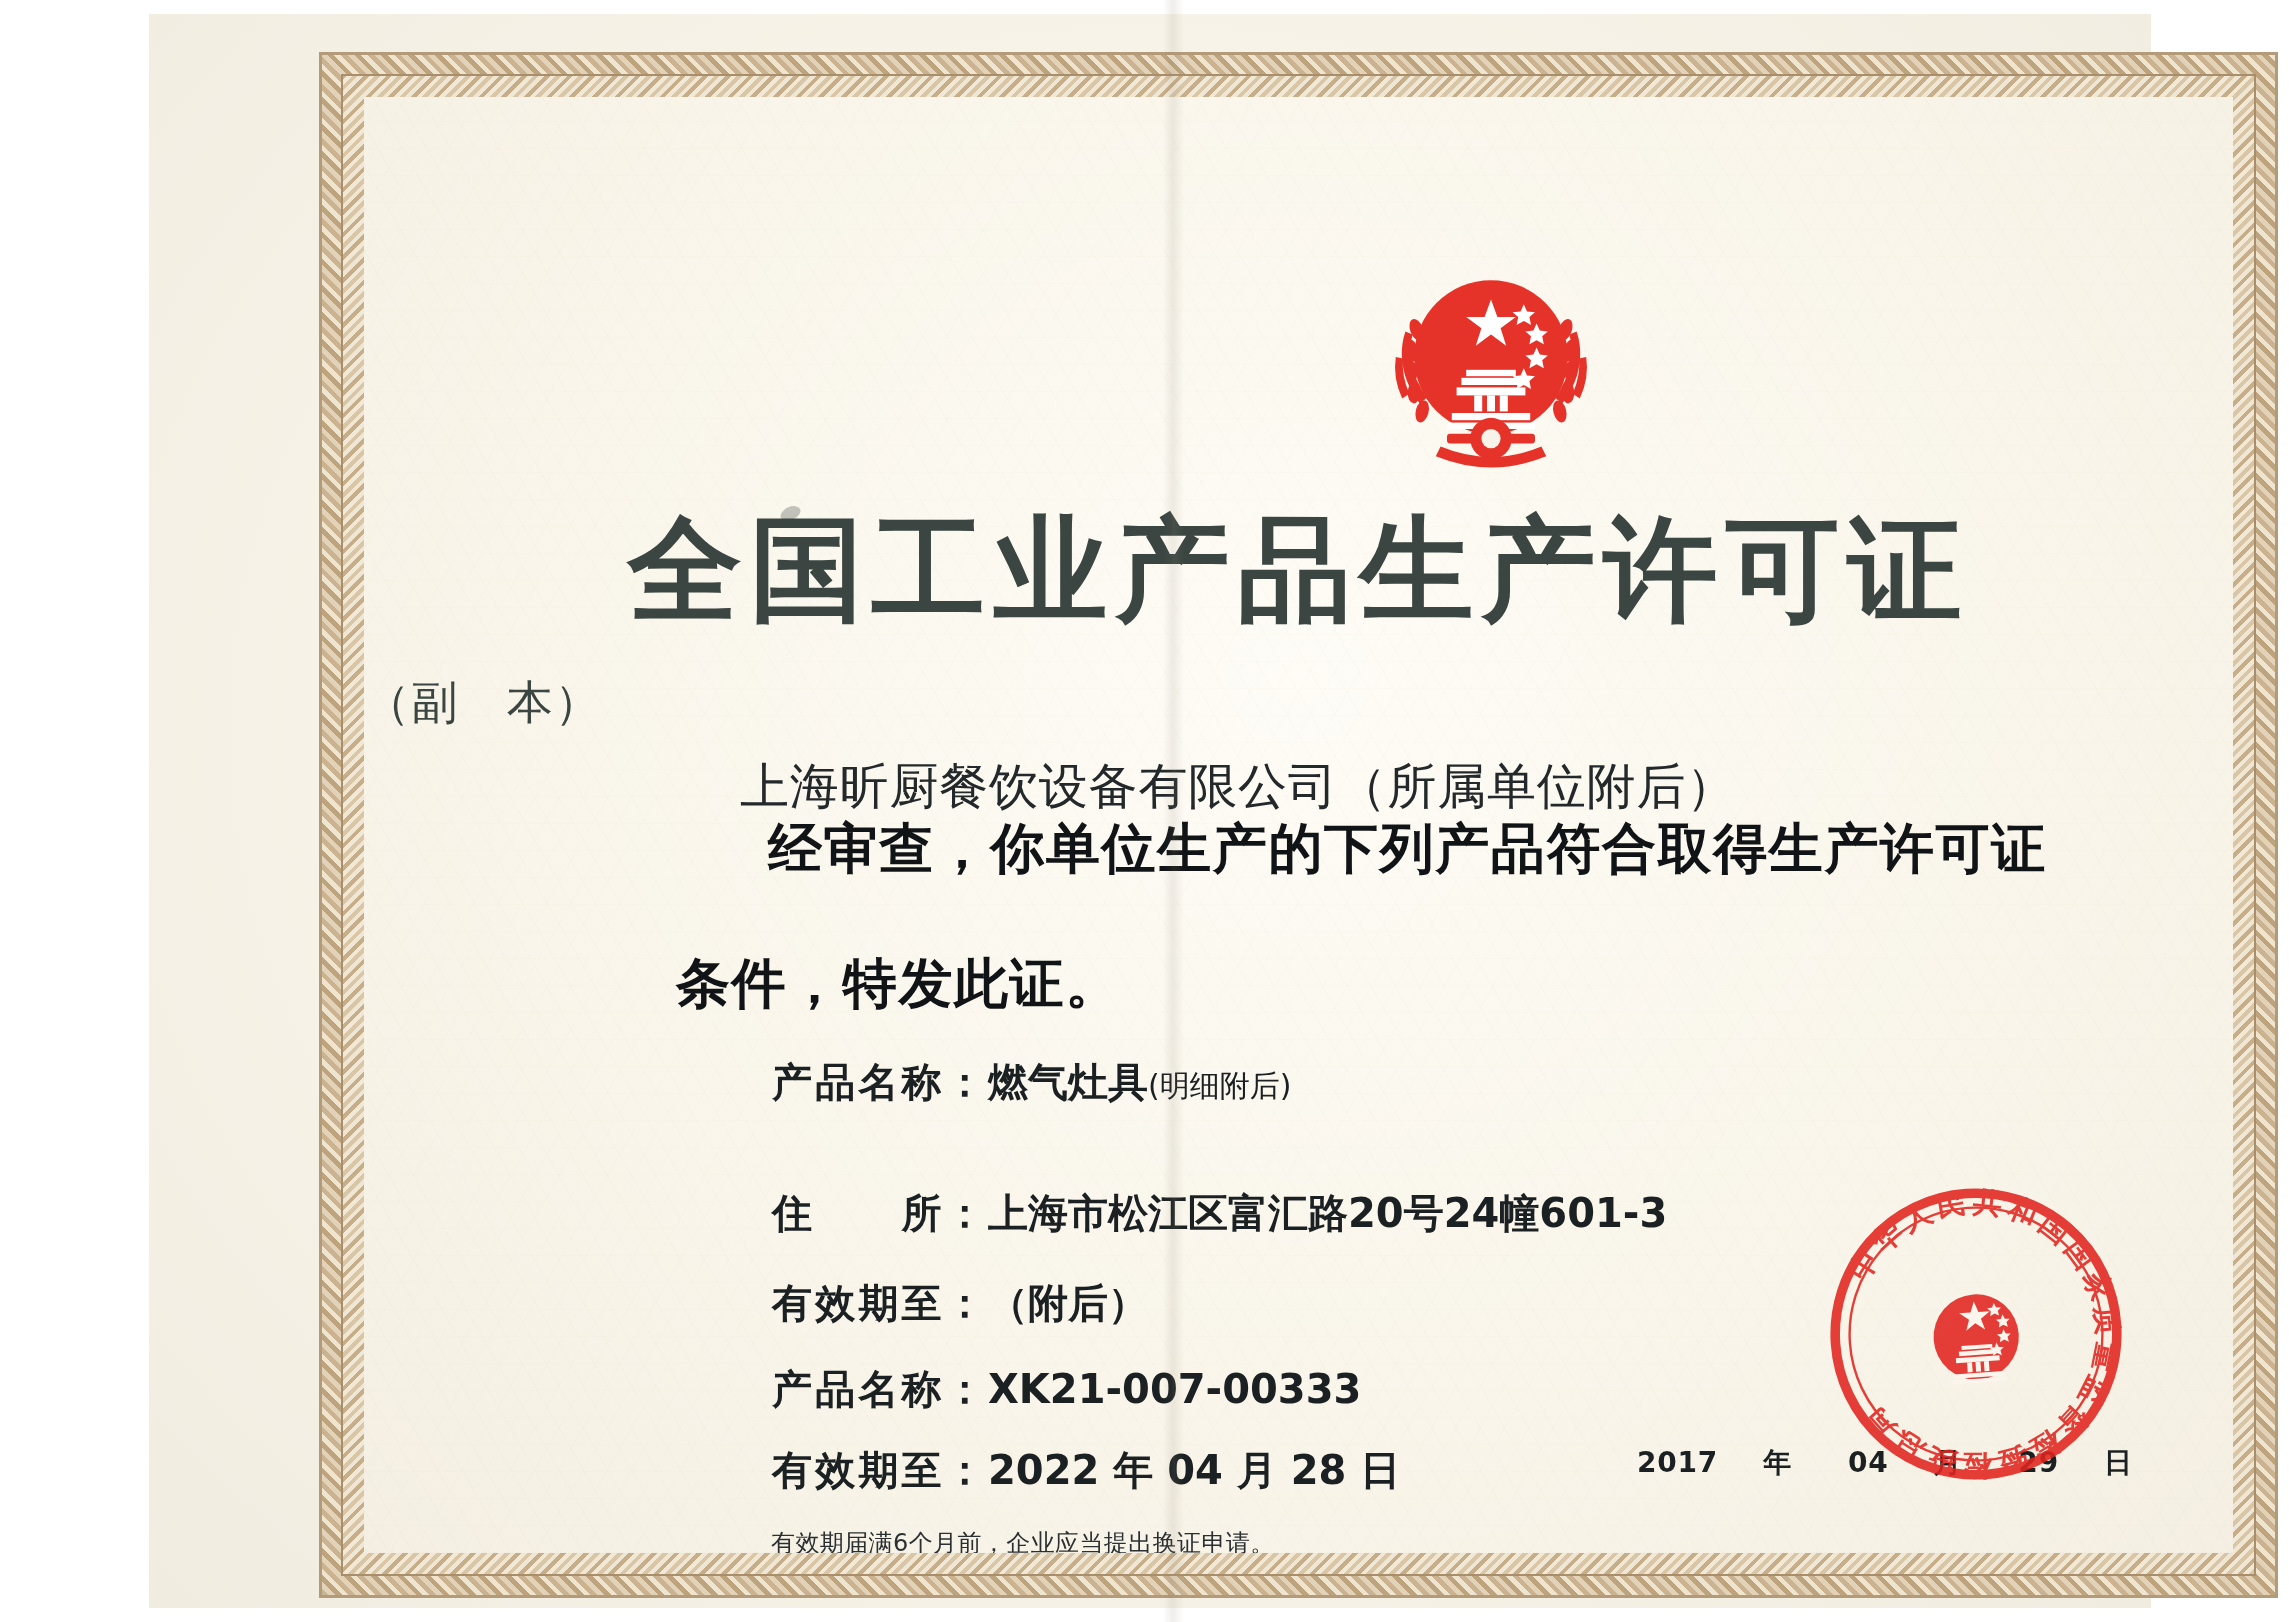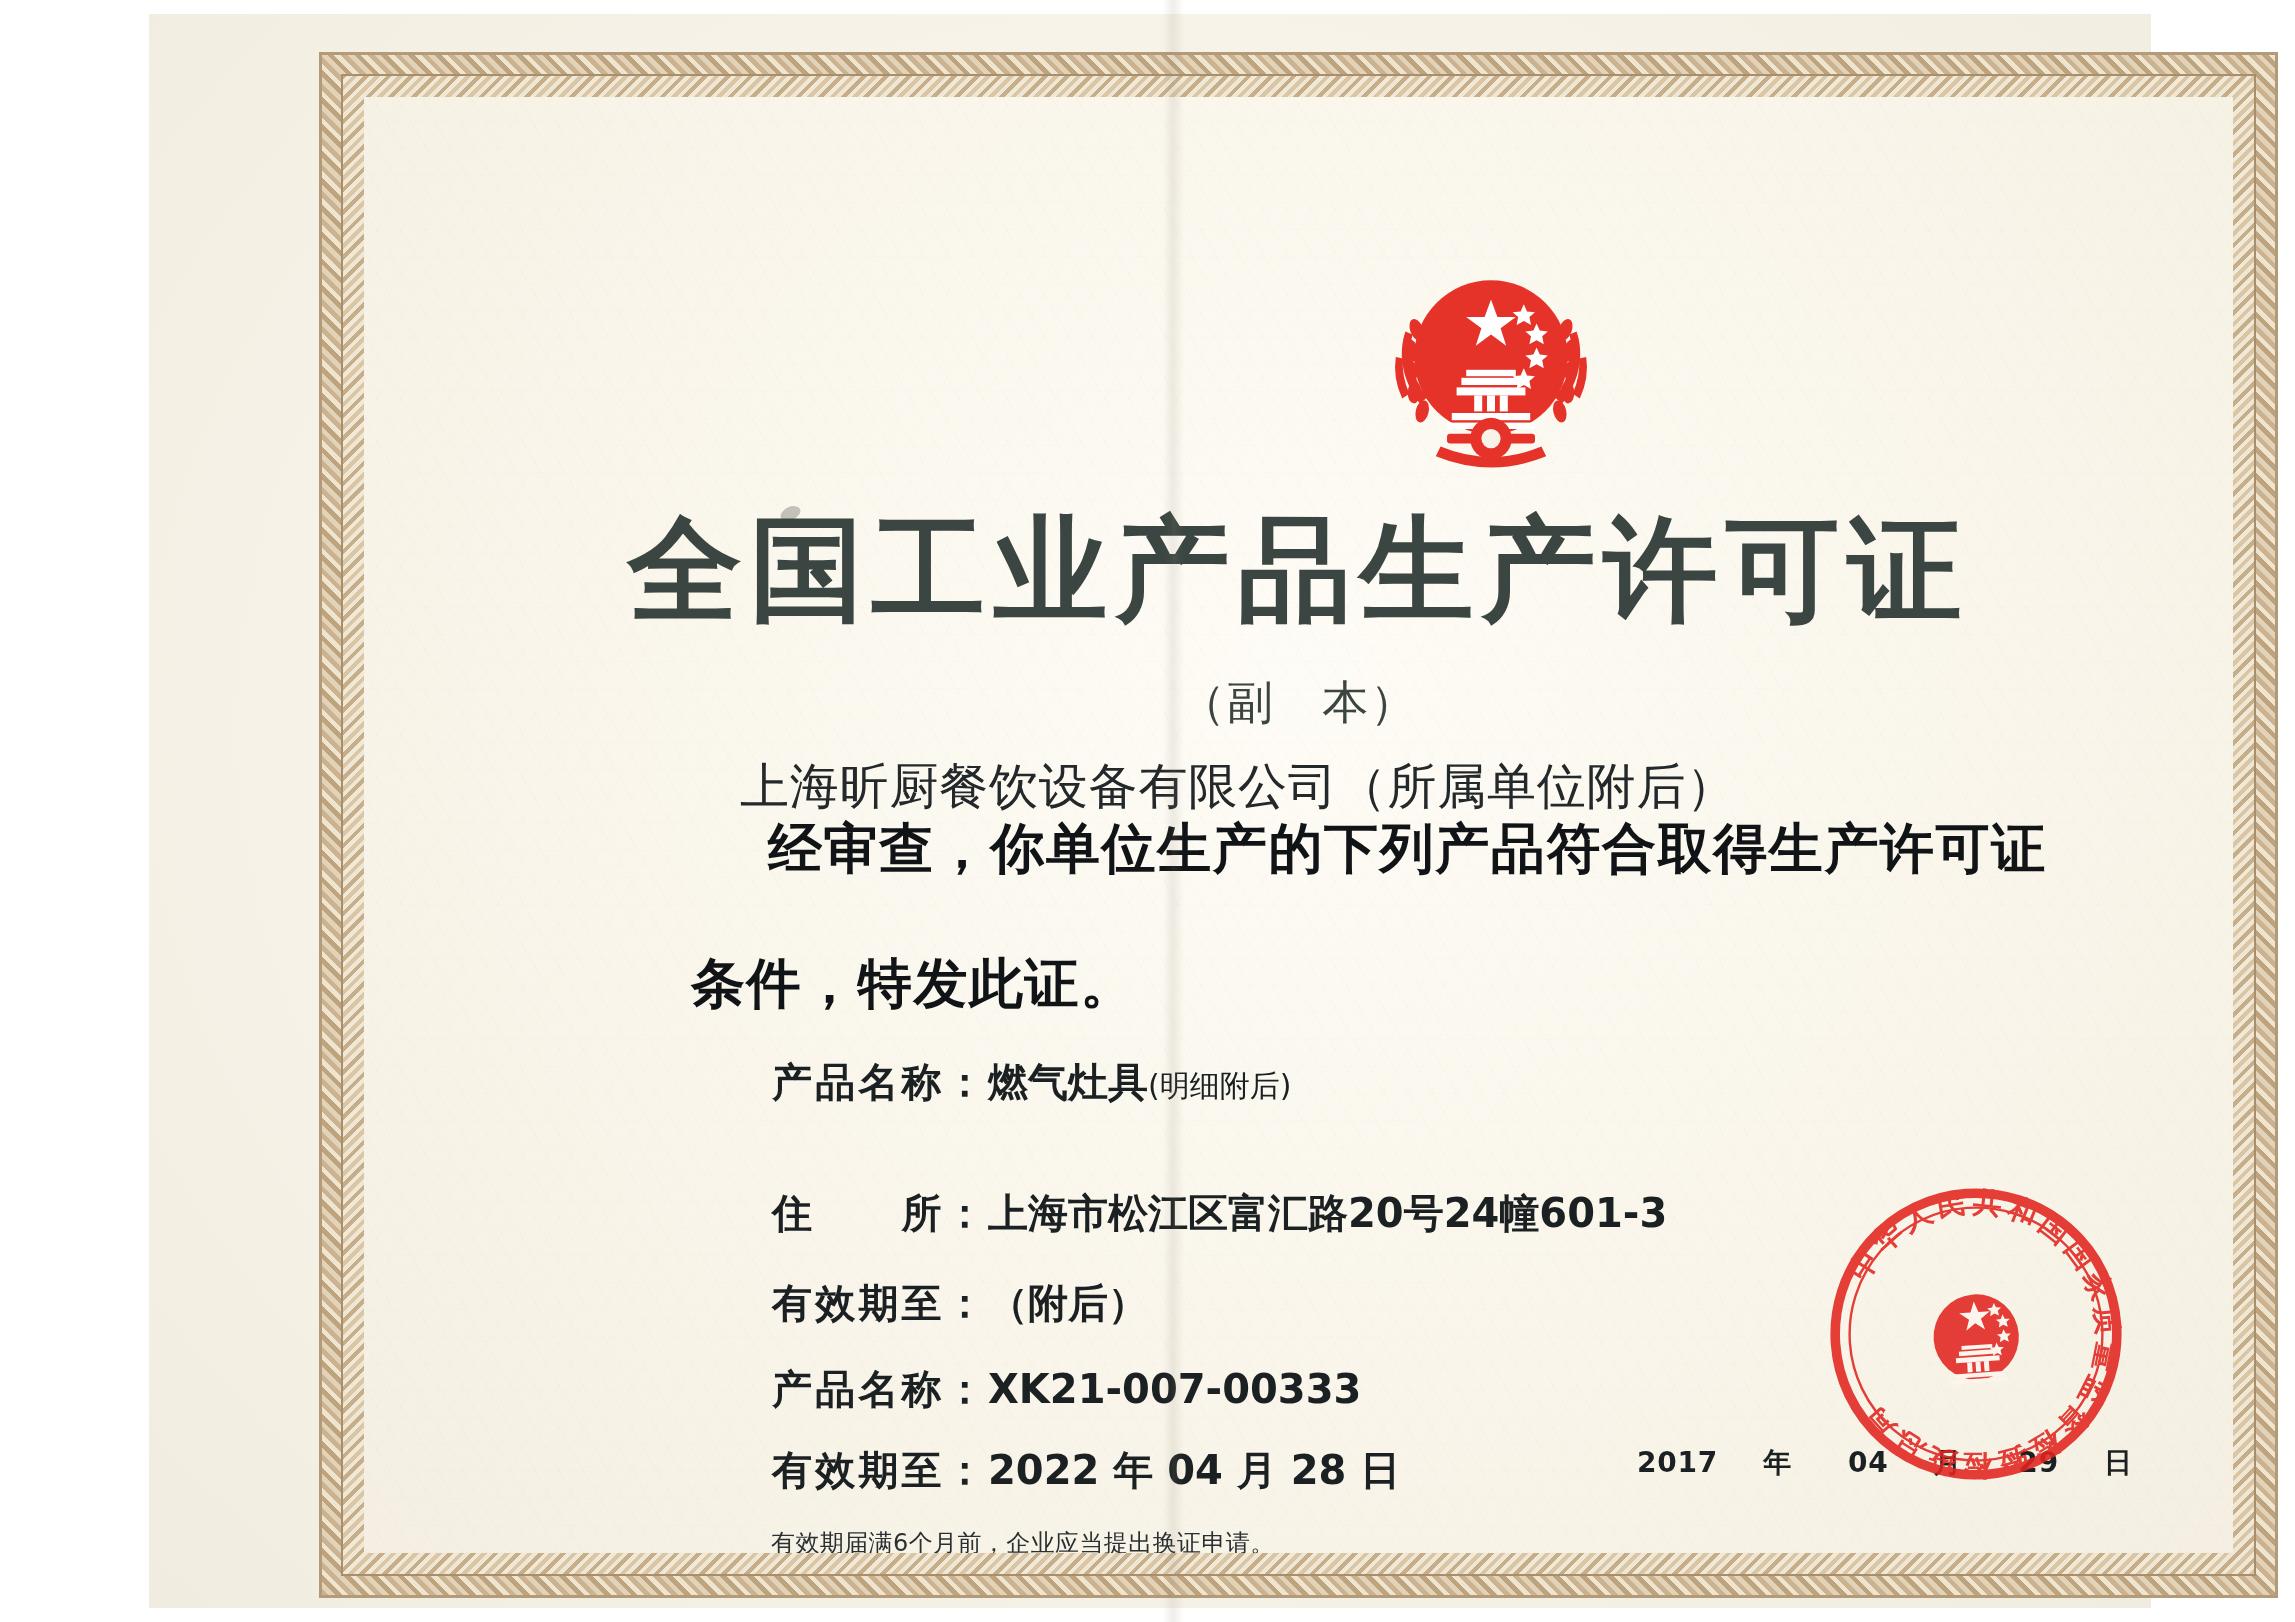--- a/index.html
+++ b/index.html
@@ -138,21 +138,21 @@
     line-height: 1;
     font-weight: 700;
     color: #3b4642;
     letter-spacing: 8px;
     font-family: "DejaVu Sans", "Liberation Sans", sans-serif;
   }
   .sub-title {
     position: absolute;
     left: 0; right: 0;
     top: 575px;
-    text-align: center;
+    text-align: left;
     font-size: 46px;
     color: #3b4642;
     letter-spacing: 1.6px;
   }
 
   
   .company {
     position: absolute;
     left: 376px;
     top: 657px;
@@ -174,21 +174,20 @@
   }
   .statement-2 {
     position: absolute;
     left: 312px;
     top: 851px;
     font-size: 54px;
     font-weight: 700;
     color: #111417;
     letter-spacing: 1.6px;
     white-space: nowrap;
-    margin-left: 15px;
   }
 
   .field {
     position: absolute;
     font-size: 40px;
     color: #1b2022;
     white-space: nowrap;
     letter-spacing: 0.8px;
   }
   .field .label {

